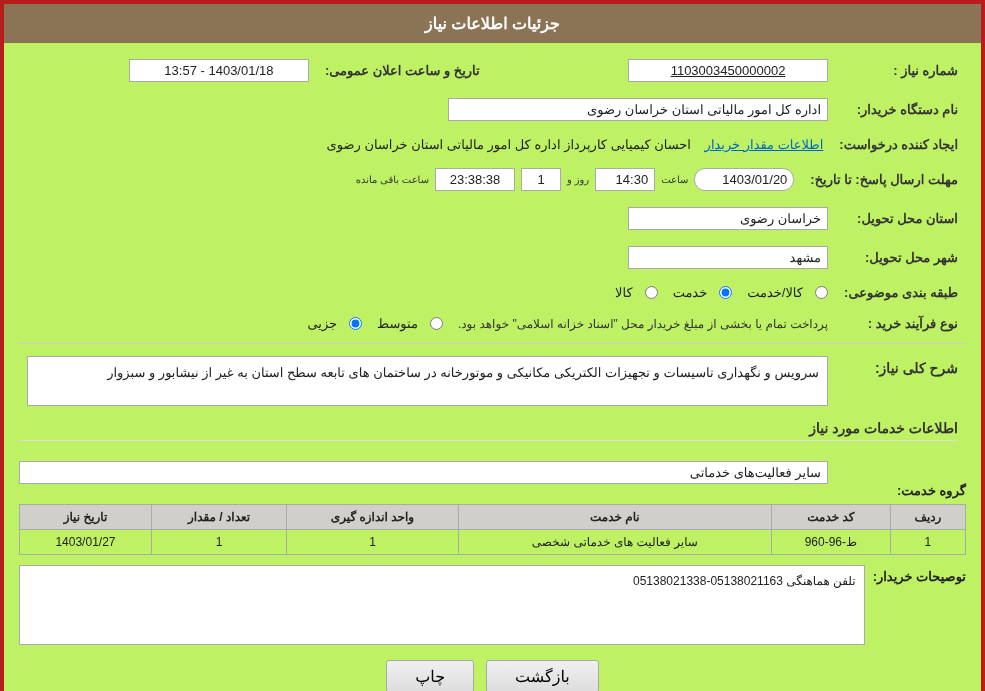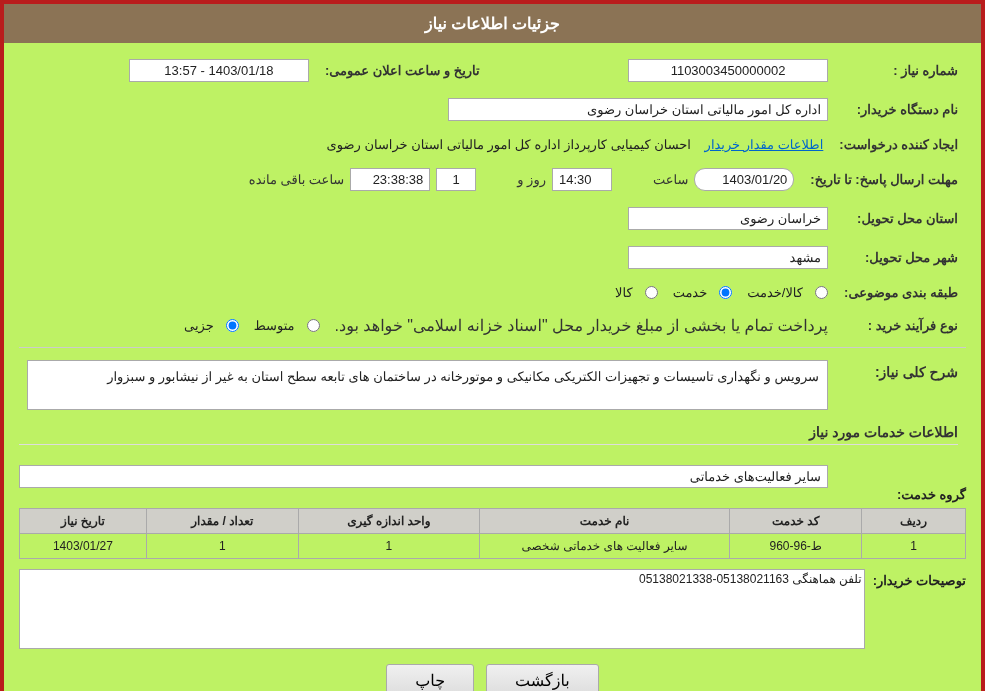--- a/index.html
+++ b/index.html
@@ -72,51 +72,51 @@
       align-items: center;
       direction: rtl;
     }
     .radio-label {
       display: flex;
       align-items: center;
       gap: 12px;
     }
     .payment-note {
       color: #333;
-      font-size: 16px;
+      font-size: 12px;
     }
     
     .data-table {
       width: 100%;
       border-collapse: collapse;
       margin-top: 6px;
     }
     .data-table th {
       background: #d0cfc9;
       border: 1px solid #aaa;
-      padding: 5px 24px;
+      padding: 5px 8px;
       text-align: center;
       font-weight: bold;
       font-size: 12px;
       margin-top: 21px;
     }
     .data-table td {
       border: 1px solid #aaa;
       padding: 5px 8px;
       text-align: center;
       font-size: 12px;
     }
     .data-table tr:nth-child(even) td {
       background: #f7f7f7;
     }
     .description-box {
       border: 1px solid #aaa;
       background: #fff;
       min-height: 80px;
-      padding: 2px;
+      padding: 8px;
       width: 100%;
       font-size: 12px;
       direction: rtl;
     }
     .footer-buttons {
       display: flex;
       justify-content: center;
       gap: 12px;
       margin: 15px 0 10px 0;
     }
@@ -135,23 +135,22 @@
     .btn-back {
       background: linear-gradient(to bottom, #f0f0f0, #ddd);
     }
     .time-row {
       display: flex;
       align-items: center;
       gap: 6px;
       direction: rtl;
     }
     .small-label {
-      font-size: 13px;
+      font-size: 10px;
       color: #333;
-      margin-left: 35px;
     }
     .separator-line {
       border: none;
       border-top: 1px solid #ccc;
       margin: 8px 0;
     }
     .inline-label {
       min-width: 130px;
       font-weight: bold;
       text-align: right;
@@ -196,21 +195,21 @@
     <span>جزئیات اطلاعات نیاز</span>
   </div>
 
   <div class="content">
 
     <table class="info-table">
       <tbody>
           <tr>
         <td class="label-cell">شماره نیاز :</td>
         <td class="value-cell">
-          <div class="input-box" style="min-width:200px; text-align:center;">1103003450000002</div>
+          <div class="input-box" style="min-width:200px; text-align:center;text-decoration:underline;">1103003450000002</div>
         </td>
         <td style="width:20px;"></td>
         <td class="label-cell" style="text-align:left;">تاریخ و ساعت اعلان عمومی:</td>
         <td class="value-cell">
           <div class="input-box" style="min-width:180px; text-align:center;">1403/01/18 - 13:57</div>
         </td>
       </tr>
     </tbody>
       </table>
 
@@ -238,24 +237,24 @@
       </table>
 
     <table class="info-table">
       <tbody>
           <tr>
         <td class="label-cell">مهلت ارسال پاسخ: تا تاریخ:</td>
         <td class="value-cell">
           <div class="time-row">
             <div class="input-box" style="min-width:100px; border-radius:11px;">1403/01/20</div>
             <span class="small-label">ساعت</span>
-            <div class="input-box" style="min-width:60px; text-align:left;">14:30</div>
+            <div class="input-box" style="min-width:60px; text-align:right;">14:30</div>
             <span class="small-label">روز و</span>
             <div class="input-box" style="min-width:40px; text-align:center;">1</div>
-            <div class="input-box" style="min-width:80px; text-align:right;">23:38:38</div>
+            <div class="input-box" style="min-width:80px; text-align:center;">23:38:38</div>
             <span class="small-label">ساعت باقی مانده</span>
           </div>
         </td>
       </tr>
     </tbody>
       </table>
 
     <table class="info-table">
       <tbody>
           <tr>

